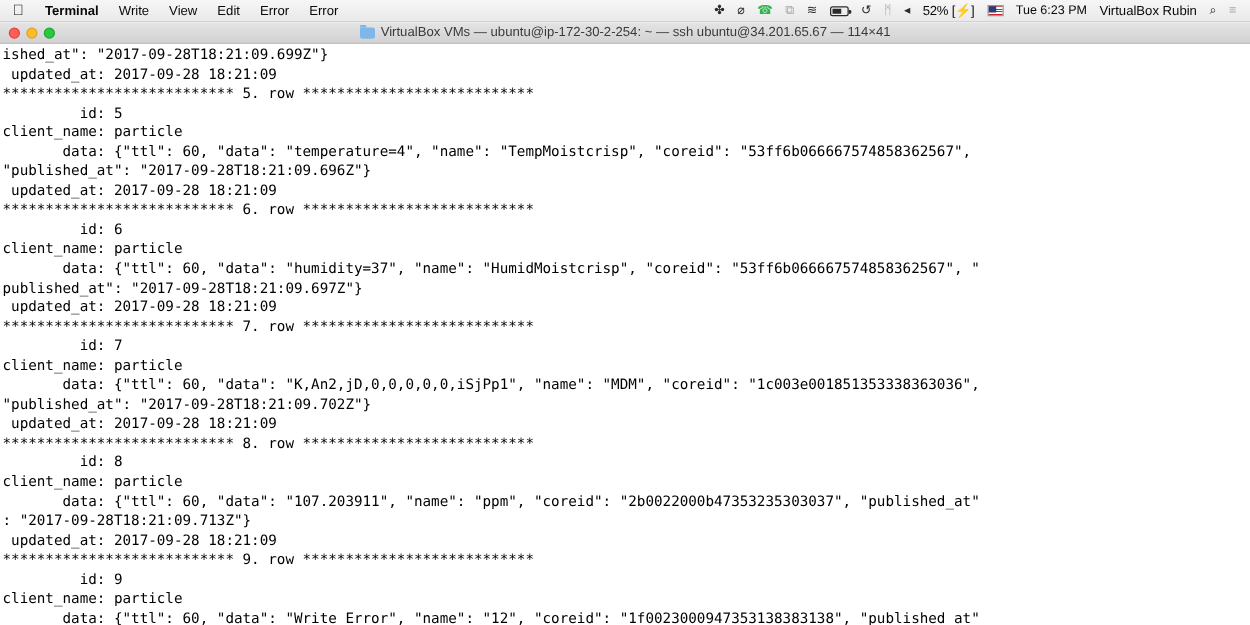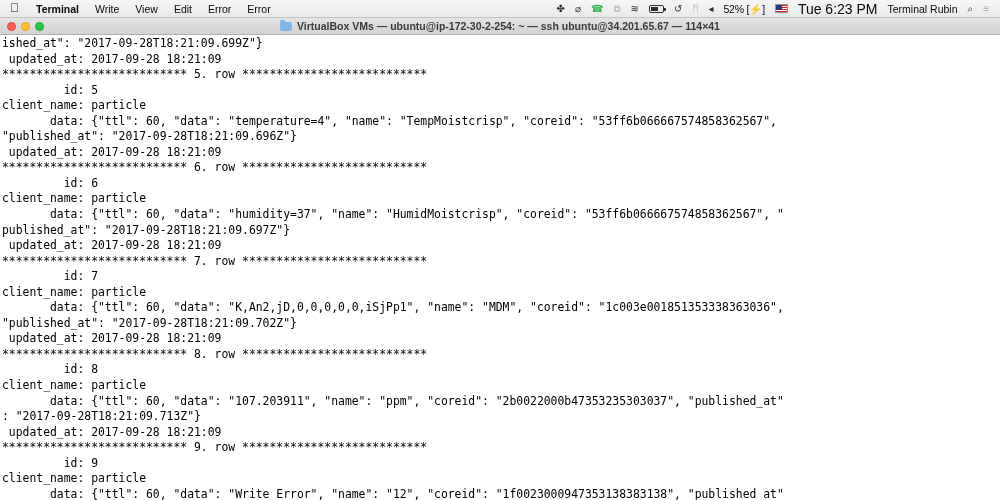--- a/index.html
+++ b/index.html
@@ -56,21 +56,21 @@
     padding: 0 5px;
     line-height: 18px;
     white-space: nowrap;
     display: flex;
     align-items: center;
   }
   .status-icon { font-size: 10px; color: #2b2b2b; }
   .status-icon.green { color: #2cb34a; }
   .status-icon.dim { color: #a9a9a9; }
   .battery-pct { font-size: 10.5px; letter-spacing: -0.2px; text-align: center; }
-  .clock { font-size: 14px; }
+  .clock { font-size: 10px; }
   .user-name { font-size: 10.5px; }
 
   .flag {
     display: inline-block;
     width: 13px;
     height: 9px;
     background:
       repeating-linear-gradient(to bottom, #cf2027 0px, #cf2027 1px, #ffffff 1px, #ffffff 2px);
     border: 0.5px solid #999;
     position: relative;
@@ -148,21 +148,20 @@
     left: 0; right: 0;
     text-align: center;
     font-size: 10.5px;
     color: #3a3a3a;
     white-space: nowrap;
     pointer-events: none;
     display: flex;
     align-items: center;
     justify-content: center;
     gap: 5px;
-    font-weight: bold;
   }
   .folder-icon {
     display: inline-block;
     width: 12px; height: 9px;
     background: #7fb8e8;
     border-radius: 1px 2px 2px 2px;
     position: relative;
   }
   .folder-icon::before {
     content: "";
@@ -234,21 +233,21 @@
           <span class="status-icon dim">ᛗ</span>
         </span>
       <span class="status-item">
           <span class="status-icon">◂</span>
         </span>
       <span class="status-item battery-pct">52% [⚡]</span>
       <span class="status-item">
           <span class="flag"></span>
         </span>
       <span class="status-item clock">Tue 6:23 PM</span>
-      <span class="status-item user-name">Terminal Rubin</span>
+      <span class="status-item user-name">VirtualBox Rubin</span>
       <span class="status-item">
           <span class="status-icon">⌕</span>
         </span>
       <span class="status-item">
           <span class="status-icon dim">≡</span>
         </span>
     </div>
   </div>
 
   <div class="window">

